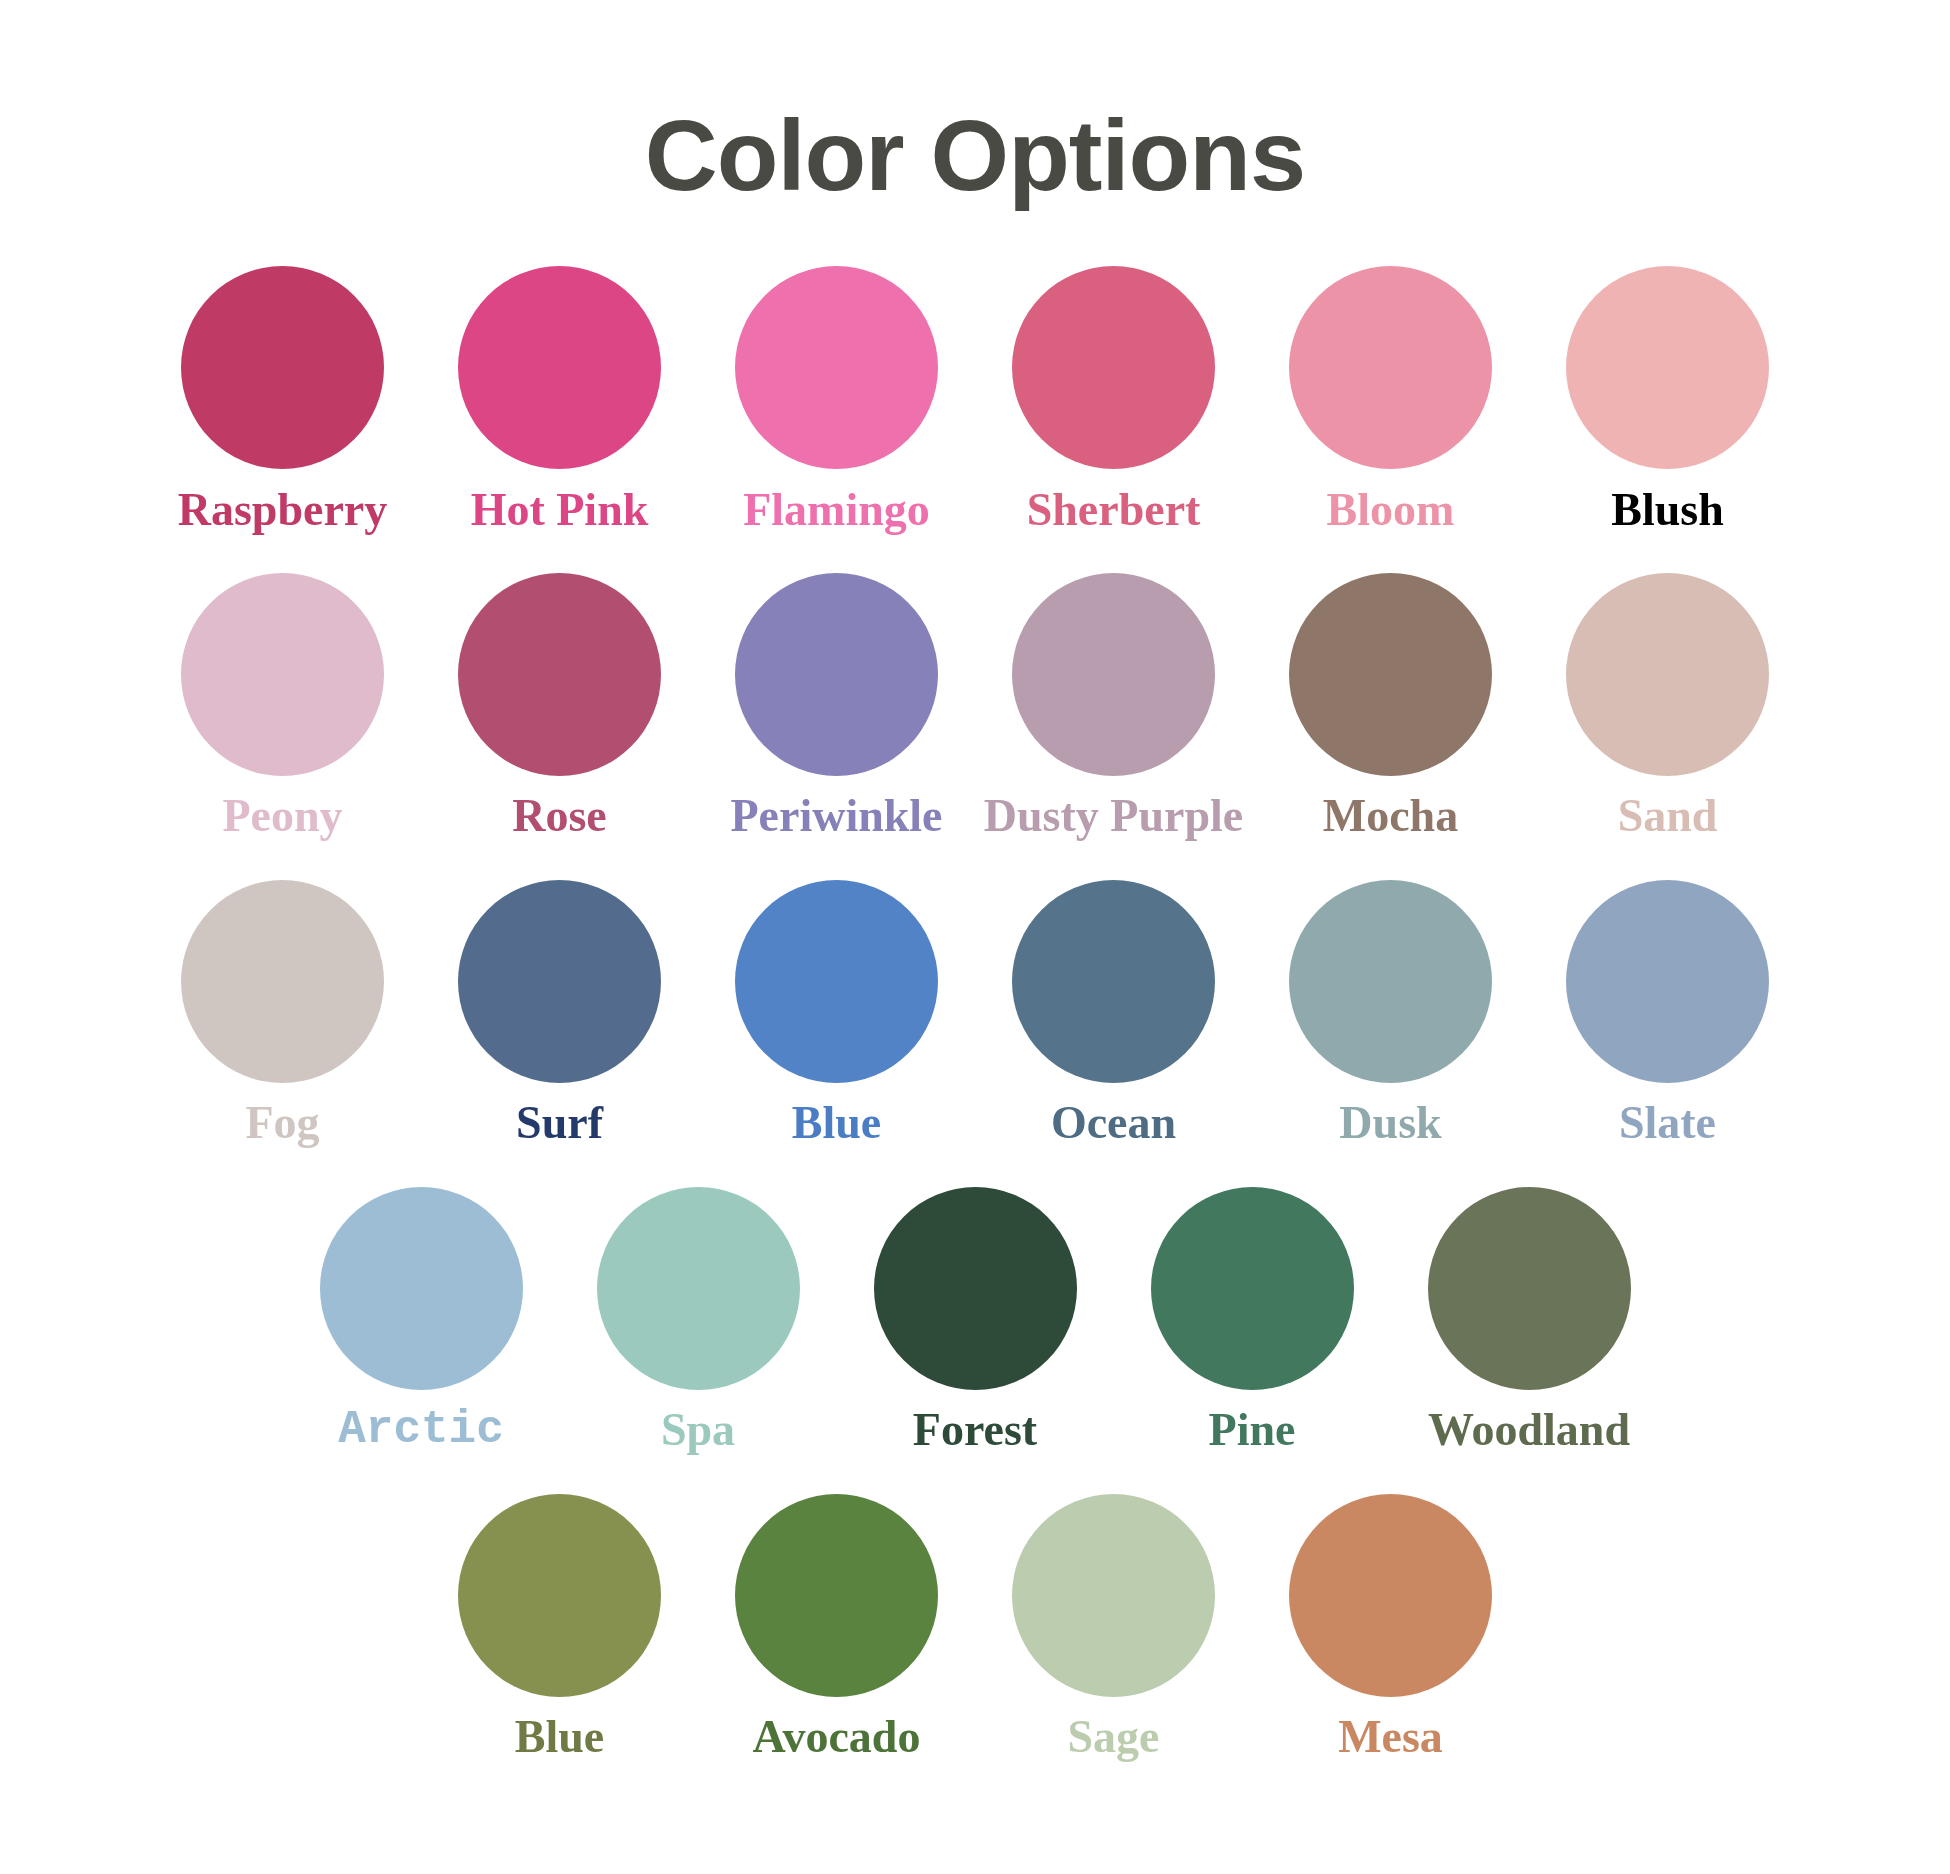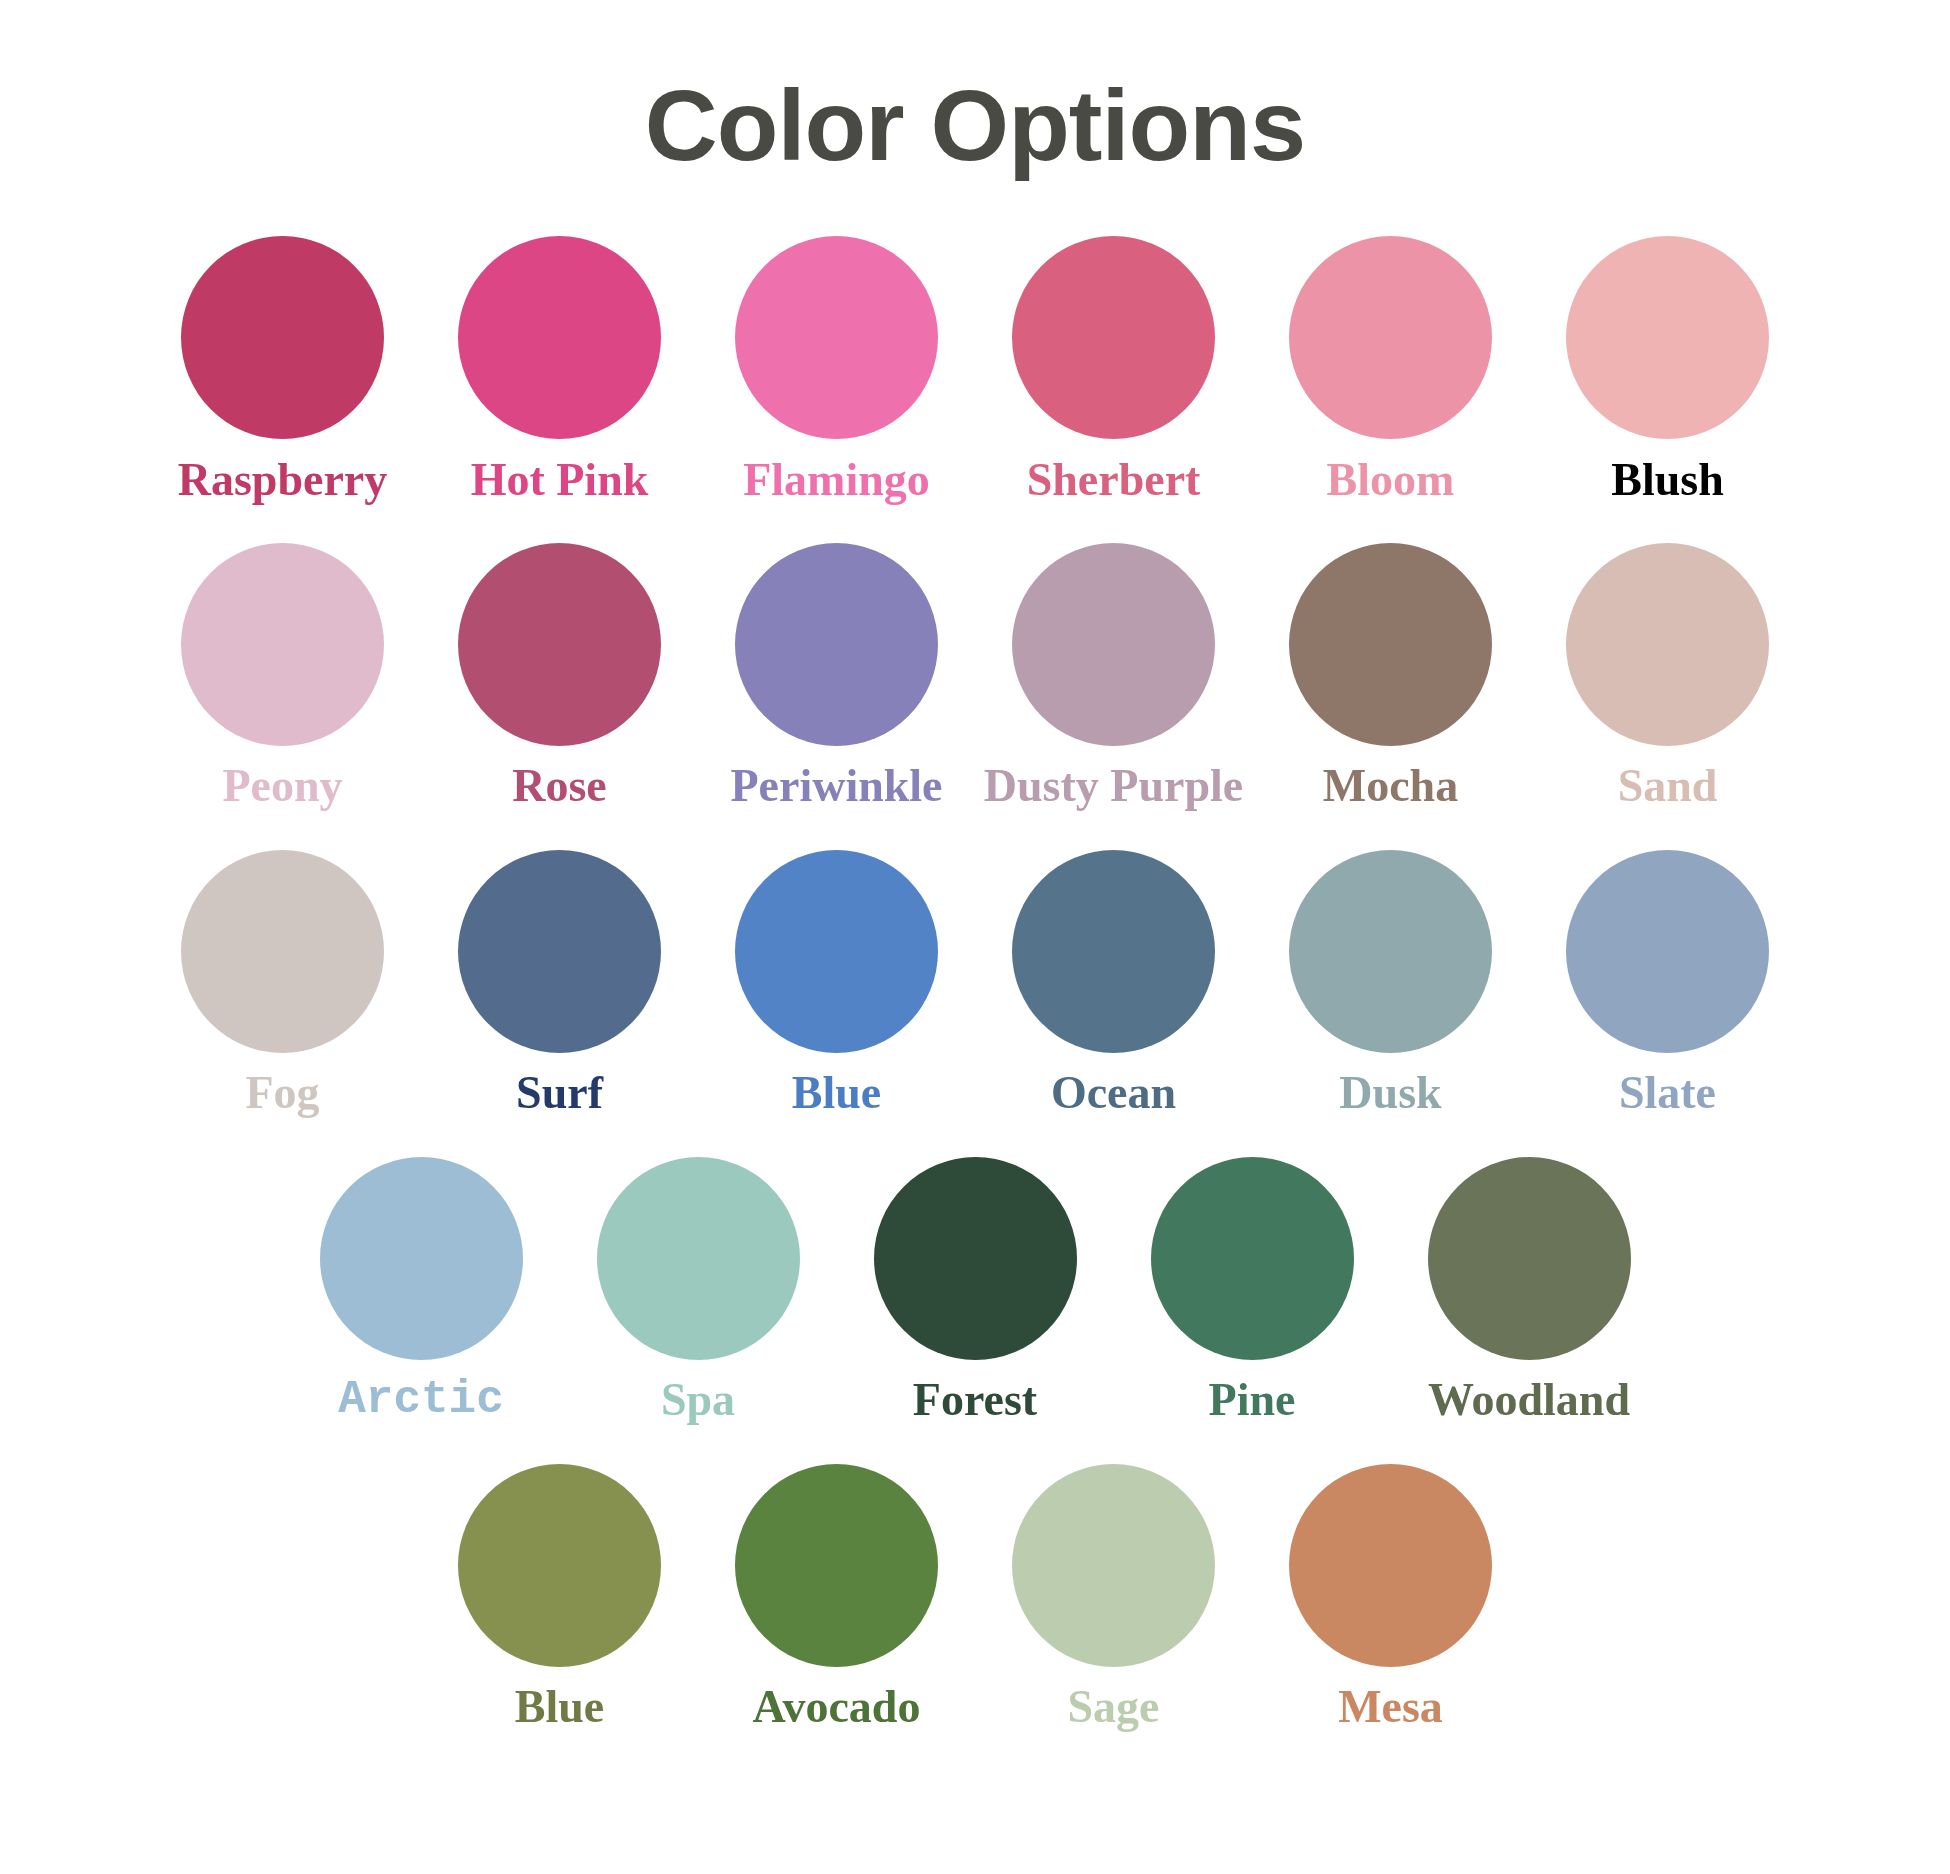--- a/index.html
+++ b/index.html
@@ -24,21 +24,21 @@
   }
 
   .page-title {
     text-align: center;
     font-family: "Liberation Sans", sans-serif;
     font-weight: bold;
     font-size: 101px;
     line-height: 1;
     letter-spacing: -1px;
     color: #4a4a45;
-    padding-top: 75px;
+    padding-top: 105px;
     margin: 0;
     user-select: none;
   }
 
   .swatch-grid {
     margin: 0 auto;
     padding-top: 60px;
     width: 1658px;
   }
 

